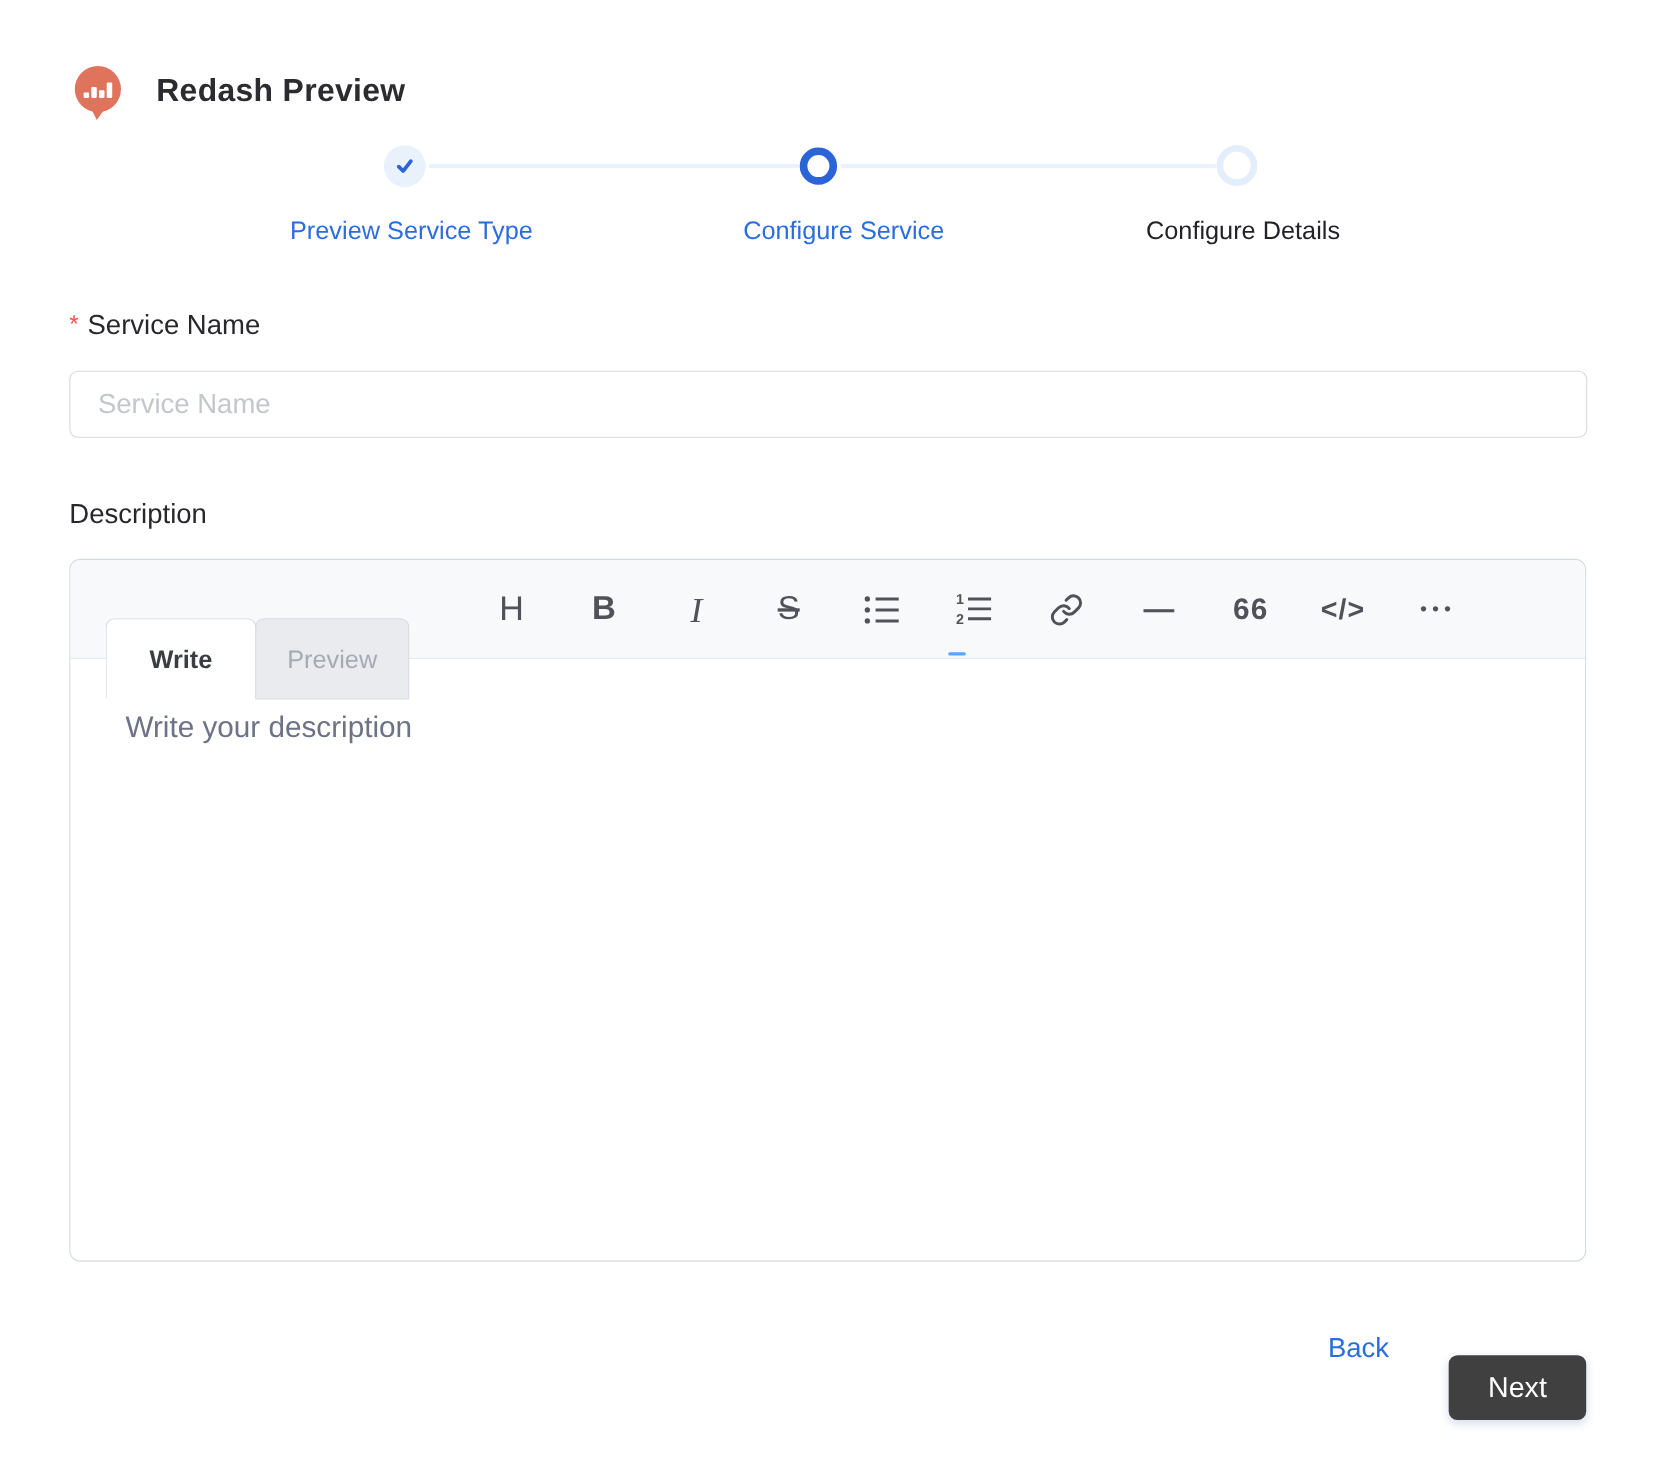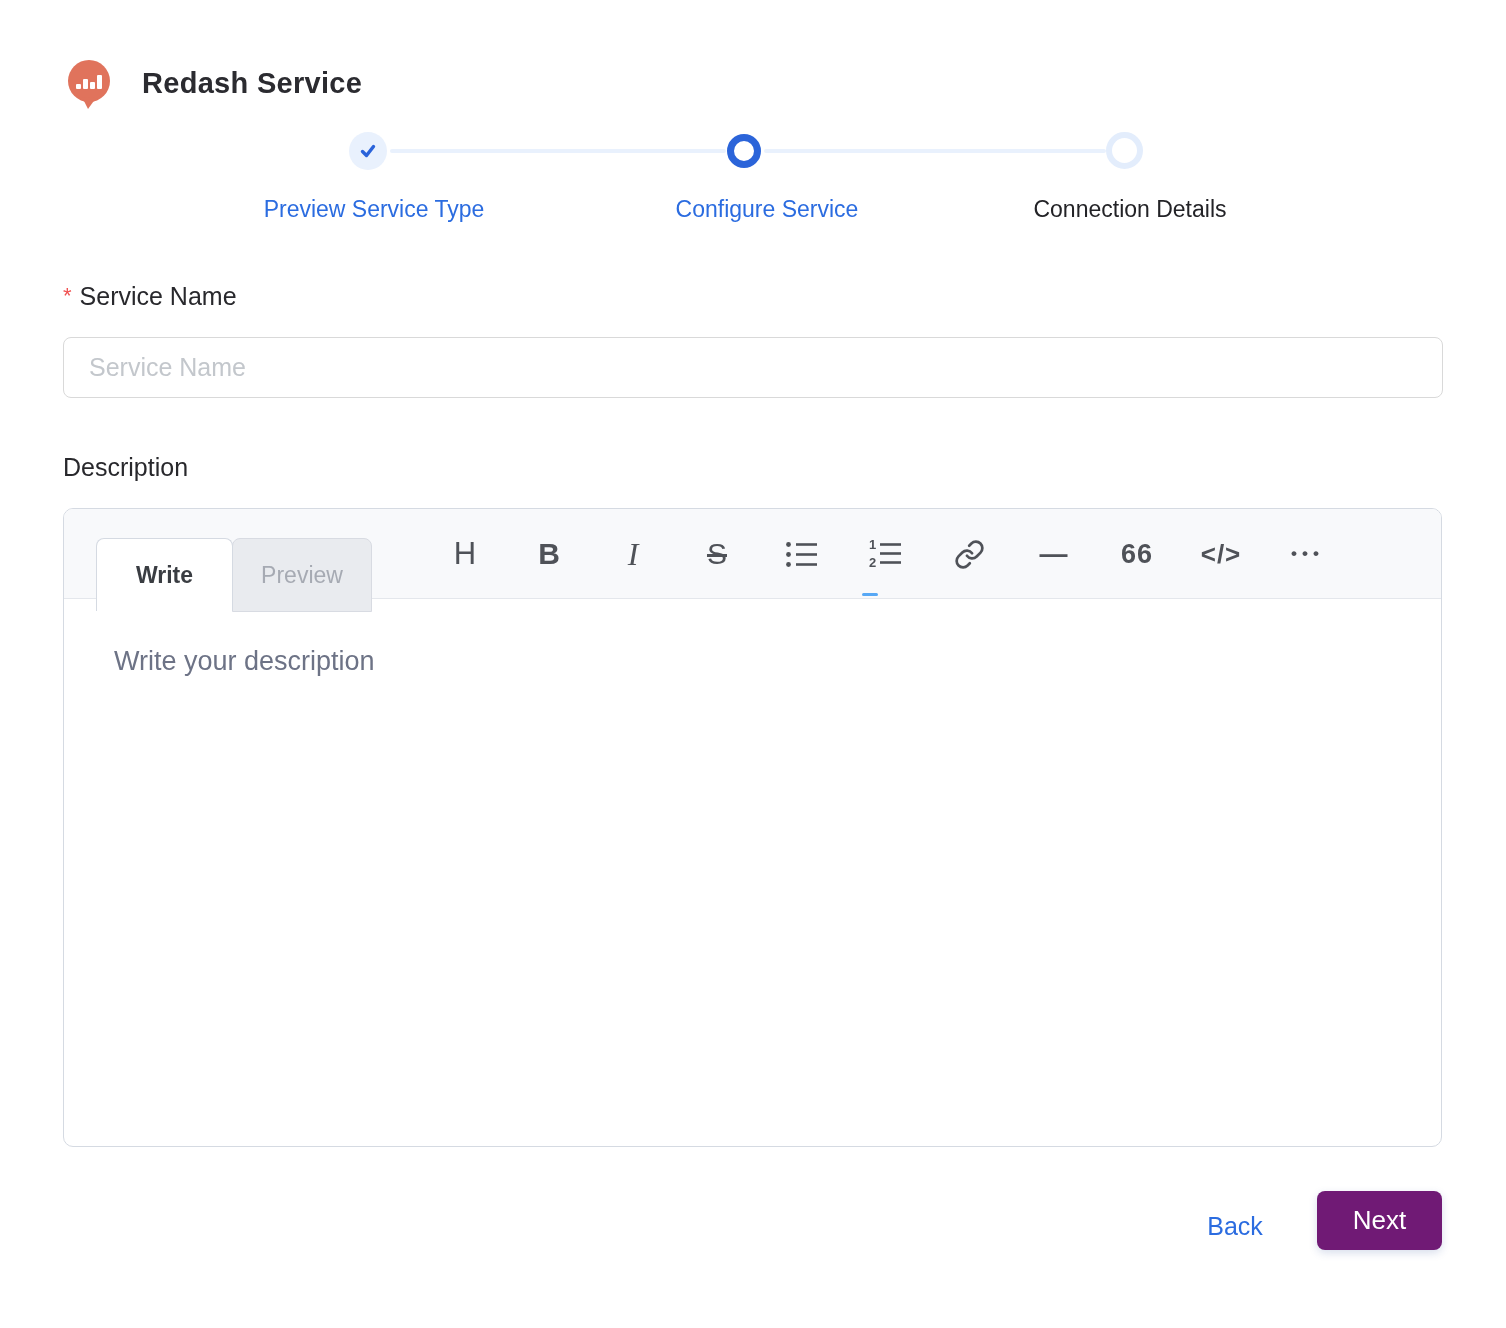--- a/index.html
+++ b/index.html
@@ -38,21 +38,21 @@
   }
   .name-input::placeholder { color:#c3c7cc; }
 
   
   .desc-label { left:63px; top:453px; font-size:25px; font-weight:500; color:#28282c;text-align:right; }
   .editor { left:63px; top:508px; width:1379px; height:639px; border:1px solid #d5dae2;
             border-radius:10px; background:#fff; }
   .editor-header { position:absolute; left:0; top:0; right:0; height:90px; background:#f8f9fb;
             border-bottom:1px solid #e4e7ec; border-radius:9px 9px 0 0; }
   .tab { position:absolute; display:flex; align-items:center; justify-content:center;
-         font-size:23px; border-radius:8px 8px 0 0; cursor:pointer; }
+         font-size:23px; border-radius:8px 8px 0 0; cursor:pointer;margin-top:24px; }
   .tab-write { left:32px; top:29px; width:137px; height:73px; background:#fff;
          border:1px solid #d5dae2; border-bottom:none; z-index:3; color:#3a3d42; font-weight:600; }
   .tab-preview { left:168px; top:29px; width:140px; height:74px; background:#e9ebef;
          border:1px solid #d8dbe2; color:#a6aab3; font-weight:500; z-index:2; }
 
   .toolbar { position:absolute; left:380px; top:0; width:882px; height:90px; display:flex;
          align-items:center; justify-content:space-between; z-index:1; }
   .tb { width:42px; height:50px; display:flex; align-items:center; justify-content:center;
         background:none; border:none; cursor:pointer; color:#4f5258; font-family:inherit; }
   .g-heading { font-size:31px; font-weight:400; }
@@ -71,55 +71,55 @@
   .editor-body {
     position:absolute; left:0; top:101px; width:100%; height:538px; border:none; outline:none;
     resize:none; padding:36px 50px; font-size:27px; color:#3a3f4e; font-family:inherit;
     background:transparent; border-radius:0 0 10px 10px;
   }
   .editor-body::placeholder { color:#6d7386; }
 
   
   .back-link { left:1235px; top:1212px; transform:translateX(-50%); font-size:25px;
         color:#2b6ce0; background:none; border:none; cursor:pointer; font-family:inherit; font-weight:500; }
-  .next-btn { left:1317px; top:1191px; width:125px; height:59px; background:#701a75; color:#fff;
+  .next-btn { left:1317px; top:1232px; width:125px; height:59px; background:#404040; color:#fff;
         border:none; border-radius:8px; font-size:26px; font-weight:500; font-family:inherit;
         display:flex; align-items:center; justify-content:center; cursor:pointer;
         box-shadow:0 3px 8px rgba(40,70,150,.18); }
 </style>
 </head>
 <body>
 
 <div class="page">
 
   <div class="abs logo">
     <svg width="52" height="53" viewBox="0 0 52 53">
       <circle cx="26" cy="24" r="21" fill="#e0735c"></circle>
       <path d="M19 40 L33 41 L25 52 Z" fill="#e0735c"></path>
       <rect x="13" y="27" width="5" height="5" rx="1" fill="#ffffff"></rect>
       <rect x="20" y="22" width="5" height="10" rx="1" fill="#ffffff"></rect>
       <rect x="27" y="25" width="5" height="7" rx="1" fill="#ffffff"></rect>
       <rect x="34" y="18" width="5" height="14" rx="1" fill="#ffffff"></rect>
     </svg>
   </div>
-  <div class="abs app-title">Redash Service</div>
+  <div class="abs app-title">Redash Preview</div>
 
   <div class="abs step-done">
     <svg width="20" height="20" viewBox="0 0 20 20">
       <polyline points="4.5,10.5 8.5,14.5 15.5,5.5" fill="none" stroke="#2a63da" stroke-width="3.4" stroke-linecap="round" stroke-linejoin="round"></polyline>
     </svg>
   </div>
   <div class="abs step-line1"></div>
   <div class="abs step-active"></div>
   <div class="abs step-line2"></div>
   <div class="abs step-next"></div>
 
   <div class="abs step-label blue sl1">Preview Service Type</div>
   <div class="abs step-label blue sl2">Configure Service</div>
-  <div class="abs step-label dark sl3">Connection Details</div>
+  <div class="abs step-label dark sl3">Configure Details</div>
 
   <div class="abs field-label">
     <span class="req">*</span><span>Service Name</span>
   </div>
   <input class="abs name-input" type="text" placeholder="Service Name" style="">
 
   <div class="abs desc-label">Description</div>
 
   <div class="abs editor">
     <div class="editor-header"></div>

